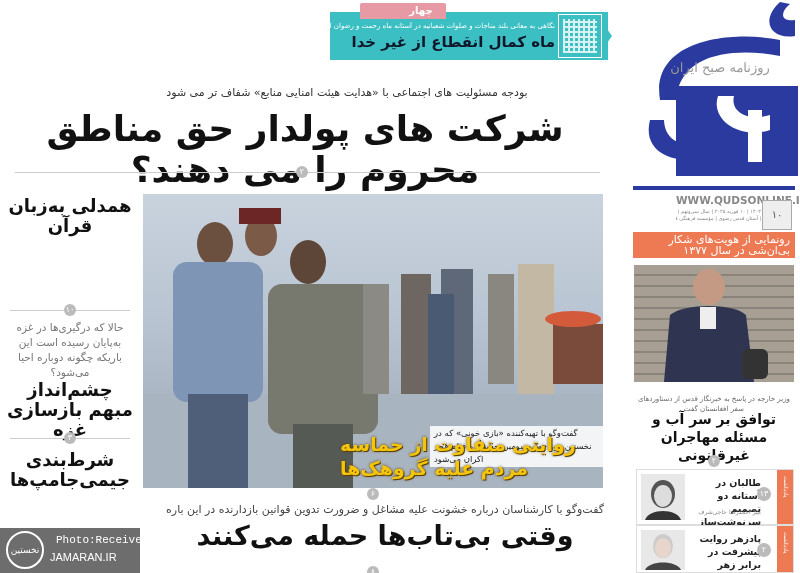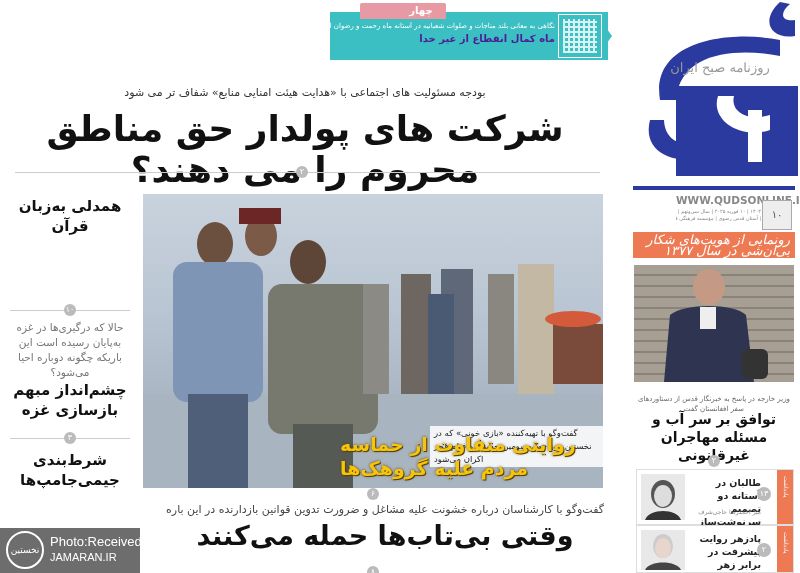--- a/index.html
+++ b/index.html
@@ -3,61 +3,61 @@
 <meta charset="utf-8">
 <style>
   html,body{margin:0;padding:0;}
   body{width:800px;height:573px;background:#ffffff;position:relative;overflow:hidden;font-family:"DejaVu Sans",sans-serif;color:#111;}
   .abs{position:absolute;}
   .rtl{direction:rtl;text-align:center;}
   
   #banner{left:330px;top:12px;width:278px;height:48px;background:#3bbfc2;}
   #banner-tag{left:360px;top:3px;width:50px;height:16px;background:#e79aa3;color:#fff;font-size:10px;font-weight:bold;line-height:16px;text-align:center;border-radius:2px 2px 0 0;padding-left:36px;}
   #banner-sub{left:330px;top:22px;width:225px;font-size:7px;color:#fff;direction:rtl;text-align:right;white-space:nowrap;overflow:hidden;}
-  #banner-title{left:330px;top:33px;width:225px;font-size:10px;font-weight:bold;color:#4c1d95;direction:rtl;text-align:right;white-space:nowrap;}
+  #banner-title{left:330px;top:33px;width:225px;font-size:15px;font-weight:bold;color:#0f172a;direction:rtl;text-align:right;white-space:nowrap;}
   #banner-pattern{left:558px;top:14px;width:44px;height:44px;background:#3bbfc2;border:1px solid #fff;box-sizing:border-box;}
   #banner-pattern::before{content:"";position:absolute;left:4px;top:4px;right:4px;bottom:4px;background:repeating-linear-gradient(90deg,#fff 0 2px,transparent 2px 5px),repeating-linear-gradient(0deg,#fff 0 2px,transparent 2px 5px);opacity:.8;}
   #banner-arrow{left:602px;top:22px;width:0;height:0;border-top:14px solid transparent;border-bottom:14px solid transparent;border-left:10px solid #3bbfc2;}
   
   #logo{left:630px;top:0;width:168px;height:216px;}
   
-  #supertitle{left:0;top:86px;width:610px;font-size:11px;color:#333;}
+  #supertitle{left:0;top:86px;width:610px;font-size:11px;color:#333;padding-left:42px;}
   #headline{left:0;top:108px;width:610px;font-size:36px;font-weight:bold;color:#111;letter-spacing:-1px;}
   .rule{height:1px;background:#ccc;}
   .num-dot{width:12px;height:12px;border-radius:50%;background:#bbb;color:#fff;font-size:8px;line-height:12px;text-align:center;}
   
   .lcol-sub{font-size:10.5px;color:#777;line-height:15px;direction:rtl;text-align:center;}
-  .lcol-title{font-size:15px;font-weight:bold;color:#111;line-height:20px;direction:rtl;text-align:center;}
+  .lcol-title{font-size:18px;font-weight:bold;color:#111;line-height:20px;direction:rtl;text-align:center;}
   
   #photo{left:143px;top:194px;width:460px;height:294px;overflow:hidden;background:linear-gradient(180deg,#c9d3de 0%,#b9c5d2 40%,#9aa6b5 100%);}
   #photo-caption{right:10px;top:218px;background:rgba(255,255,255,.85);font-size:8.5px;color:#222;padding:1px 4px;direction:rtl;text-align:left;line-height:13px;width:170px;margin-top:16px;}
   #photo-title{right:8px;top:248px;font-size:19px;font-weight:bold;color:#f5c40c;direction:rtl;text-align:left;line-height:24px;text-shadow:0 0 3px #5a4200,1px 1px 0 #5a4200;width:260px;}
   
   #bottom-sub{left:140px;top:503px;width:490px;font-size:11px;color:#444;}
   #bottom-title{left:140px;top:520px;width:490px;font-size:27px;font-weight:bold;color:#111;letter-spacing:-1px;}
   
   #url{left:676px;top:194px;width:104px;font-size:10.5px;font-weight:bold;color:#888;text-align:left;}
   #date1,#date2,#date3{left:676px;width:104px;font-size:5px;color:#888;direction:rtl;text-align:right;white-space:nowrap;overflow:hidden;}
   #issuebox{left:762px;top:200px;width:28px;height:28px;border:1px solid #aaa;background:#eee;font-size:10px;color:#555;text-align:center;line-height:28px;}
   #orange{left:633px;top:232px;width:162px;height:26px;background:#ee7a54;}
-  #orange-text{left:640px;top:234px;width:150px;font-size:13px;color:#fff;direction:rtl;text-align:right;line-height:11px;font-style:italic;}
+  #orange-text{left:640px;top:234px;width:150px;font-size:11px;color:#fff;direction:rtl;text-align:right;line-height:11px;}
   #rphoto{left:634px;top:265px;width:160px;height:117px;background:repeating-linear-gradient(180deg,#a79f94 0 9px,#8a8379 9px 11px);overflow:hidden;}
   #rcap{left:634px;top:388px;width:160px;font-size:7px;color:#666;line-height:10px;margin-top:6px;}
   #rtitle{left:634px;top:410px;width:160px;font-size:14px;font-weight:bold;color:#111;line-height:18px;}
   .card{left:636px;width:156px;height:54px;border:1px solid #ddd;background:#fff;}
   .card-stripe{position:absolute;right:0;top:0;width:16px;height:100%;background:#ee7a54;}
   .card-stripe span{position:absolute;right:3px;top:6px;writing-mode:vertical-rl;font-size:6px;color:#fff;}
   .card-face{position:absolute;left:4px;top:4px;width:44px;height:46px;background:#e8e8e8;overflow:hidden;}
   .card-title{position:absolute;left:50px;top:6px;width:74px;font-size:9.5px;font-weight:bold;color:#222;direction:rtl;text-align:right;line-height:13px;}
   .card-author{position:absolute;left:50px;top:38px;width:74px;font-size:6px;color:#888;direction:rtl;text-align:right;}
   .card-num{position:absolute;right:22px;top:17px;width:14px;height:14px;border-radius:50%;background:#bbb;color:#fff;font-size:8px;line-height:14px;text-align:center;}
   
   #watermark{left:0;top:528px;width:140px;height:45px;background:rgba(60,60,60,.75);}
   #wm-logo{left:6px;top:531px;width:38px;height:38px;border-radius:50%;border:2px solid #fff;box-sizing:border-box;color:#fff;font-size:9px;text-align:center;line-height:34px;}
-  #wm-text1{left:50px;top:534px;font-size:13px;color:#fff;font-family:Liberation Sans, sans-serif;}
+  #wm-text1{left:56px;top:534px;font-size:11px;color:#fff;font-family:Liberation Mono, monospace;}
   #wm-text2{left:50px;top:551px;font-size:11px;color:#fff;font-family:"Liberation Sans",sans-serif;}
 </style>
 </head>
 <body>
 
 <div class="abs" id="banner"></div>
 <div class="abs" id="banner-tag">چهار</div>
 <div class="abs" id="banner-sub">نگاهی به معانی بلند مناجات و صلوات شعبانیه در آستانه ماه رحمت و رضوان الهی</div>
 <div class="abs" id="banner-title">ماه کمال انقطاع از غیر خدا</div>
 <div class="abs" id="banner-pattern"></div>

